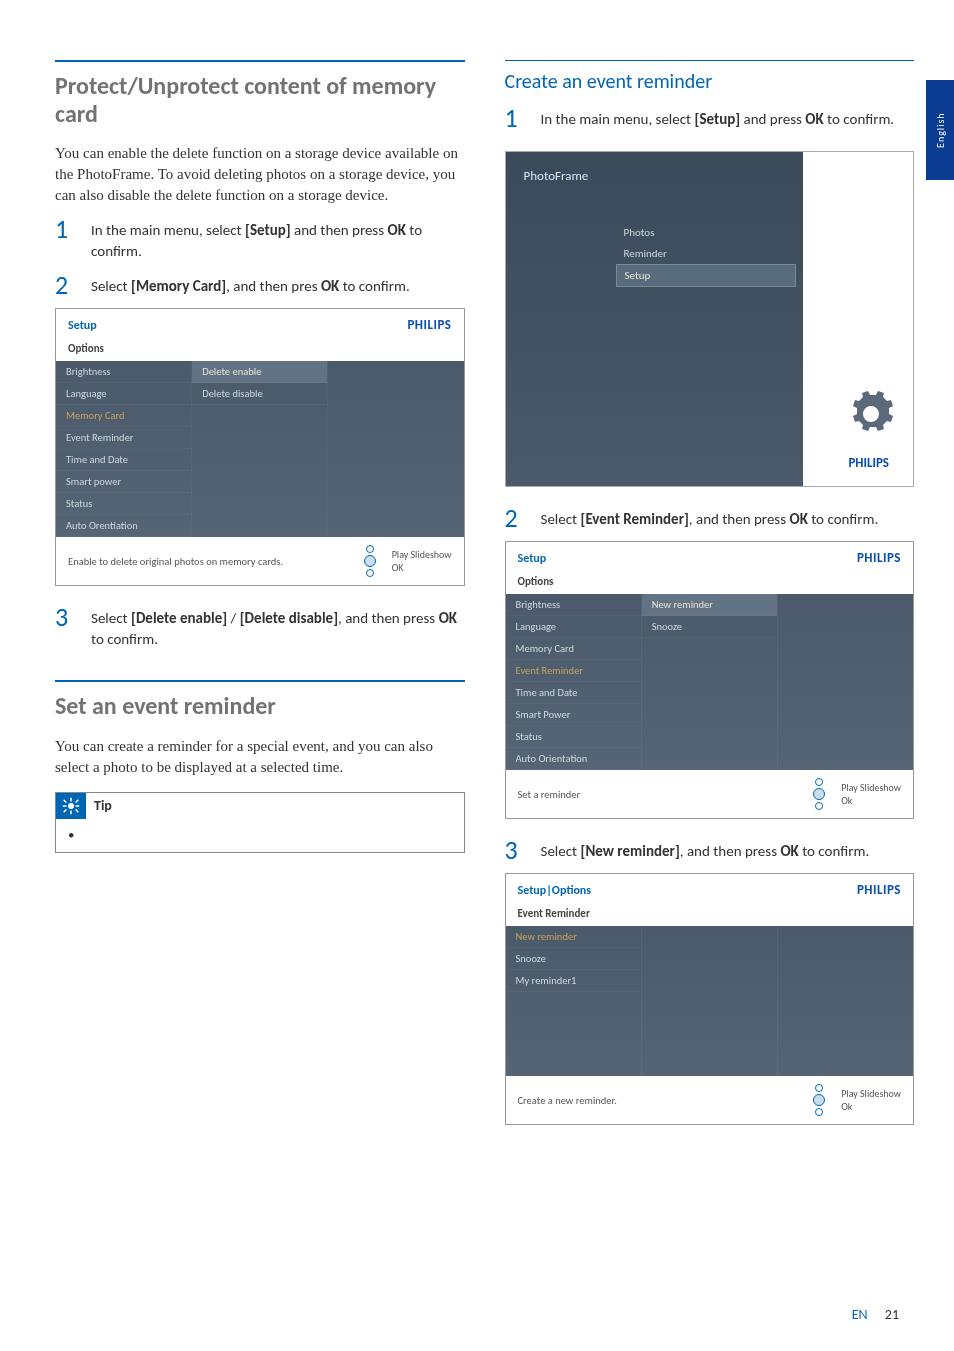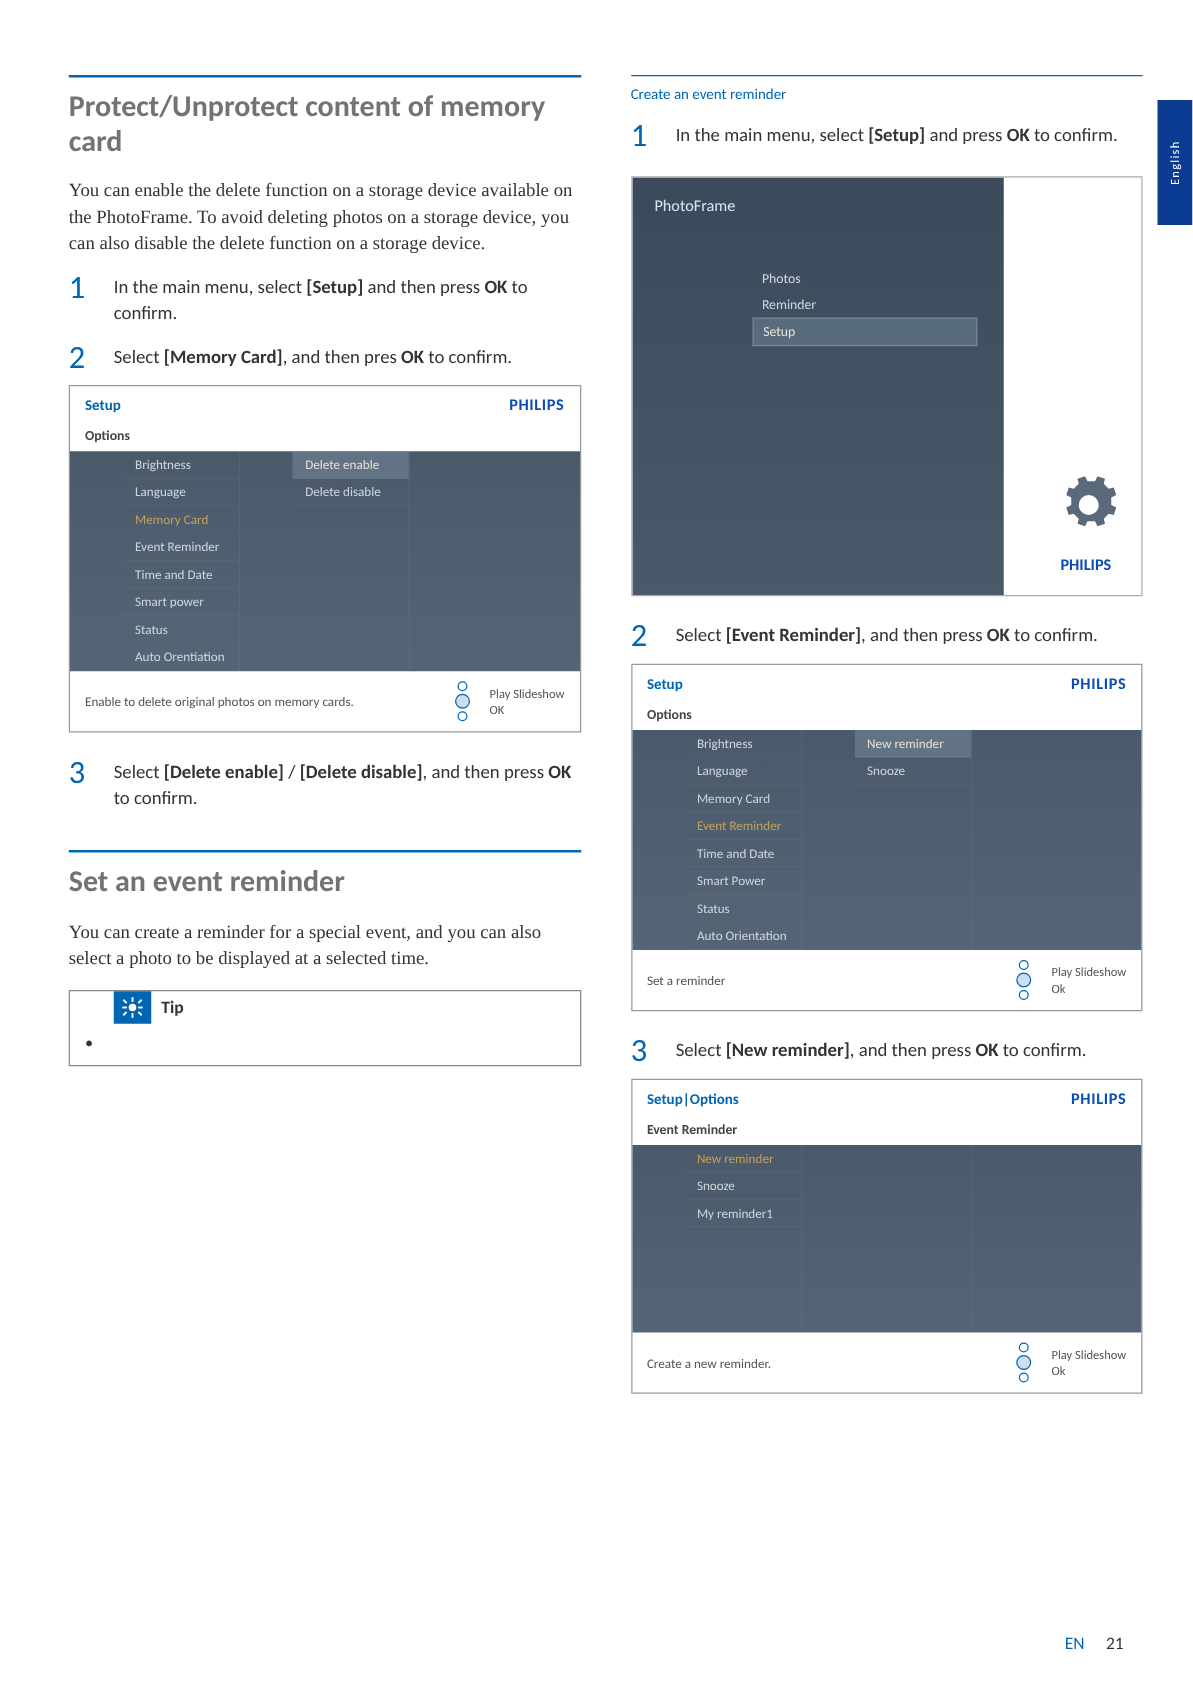--- a/index.html
+++ b/index.html
@@ -37,21 +37,21 @@
     font-weight: 700;
     font-size: 24px;
     line-height: 1.15;
     border-top: 2px solid #0066b3;
     padding-top: 10px;
     margin-bottom: 16px;
   }
   h2.subsection {
     color: #0066b3;
     font-weight: 400;
-    font-size: 12px;
+    font-size: 20px;
     border-top: 1px solid #0066b3;
     padding-top: 8px;
     margin-bottom: 12px;
   }
   p.body { font-size: 15px; line-height: 1.4; margin-bottom: 10px; color:#333;font-family:Liberation Serif, serif;}
   ol.steps { list-style: none; }
   ol.steps > li { display: flex; margin-bottom: 10px; }
   .step-num {
     color: #0066b3;
     font-size: 26px;
@@ -83,21 +83,20 @@
     color: #0a4db3;
     font-weight: 800;
     letter-spacing: 0.5px;
     font-size: 13px;
   }
   .shot-sub { padding: 4px 12px 6px 12px; font-size: 11px; font-weight:600; color:#444;}
   .shot-body { display: flex; background: linear-gradient(#4a5a6a,#556575); min-height:140px;}
   .shot-col {
     flex: 1;
     border-right: 1px solid rgba(255,255,255,0.05);
-    padding-left: 42px;
   }
   .shot-col:last-child { border-right: none; }
   .shot-item {
     color: #cfd6dd;
     font-size: 10.5px;
     padding: 4px 10px;
     border-bottom: 1px solid rgba(255,255,255,0.04);
   }
   .shot-item.hl { color: #c4a15a; }
   .shot-item.sel { background: rgba(120,140,160,0.5); color:#e8e0d0;}
@@ -119,41 +118,40 @@
 
   
   .mainmenu {
     border:1px solid #aaa;
     margin:20px 0 18px 0;
     background: linear-gradient(#3a4a5a,#4a5a6a);
     position: relative;
     height: 336px;
   }
   .mm-title{color:#d8e4f0;font-size:13px;padding:16px 18px;}
-  .mm-list{position:absolute;left:96px;top:70px;width:180px;}
+  .mm-list{position:absolute;left:110px;top:70px;width:180px;}
   .mm-item{color:#cfd6dd;font-size:11px;padding:4px 8px;}
   .mm-item.sel{background:rgba(100,120,140,0.7);color:#e8e0d0;border:1px solid rgba(255,255,255,0.2);}
   .mm-icon{
     position:absolute;right:18px;bottom:48px;width:48px;height:48px;
   }
   .mm-brand{position:absolute;right:18px;bottom:14px;color:#0a4db3;font-weight:800;font-size:13px;background:#fff;padding:2px 6px;}
   .mm-white{position:absolute;right:0;bottom:0;top:0;width:110px;background:#fff;}
 
   
   .tip {
     border: 1px solid #888;
     margin: 14px 0;
   }
   .tip-h {
     display: flex;
     align-items: center;
     gap: 8px;
     font-weight: 600;
     font-size: 14px;
-    padding-left: 35px;
   }
   .tip-icon {
     width: 30px; height: 26px; background:#0066b3;
     display:flex;align-items:center;justify-content:center;
   }
   .tip-icon svg{width:18px;height:18px;}
   .tip-body { padding: 8px 12px 10px 12px; font-size: 13px; display:flex; gap:6px;}
   .bullet{color:#333;}
 
   .footer {

